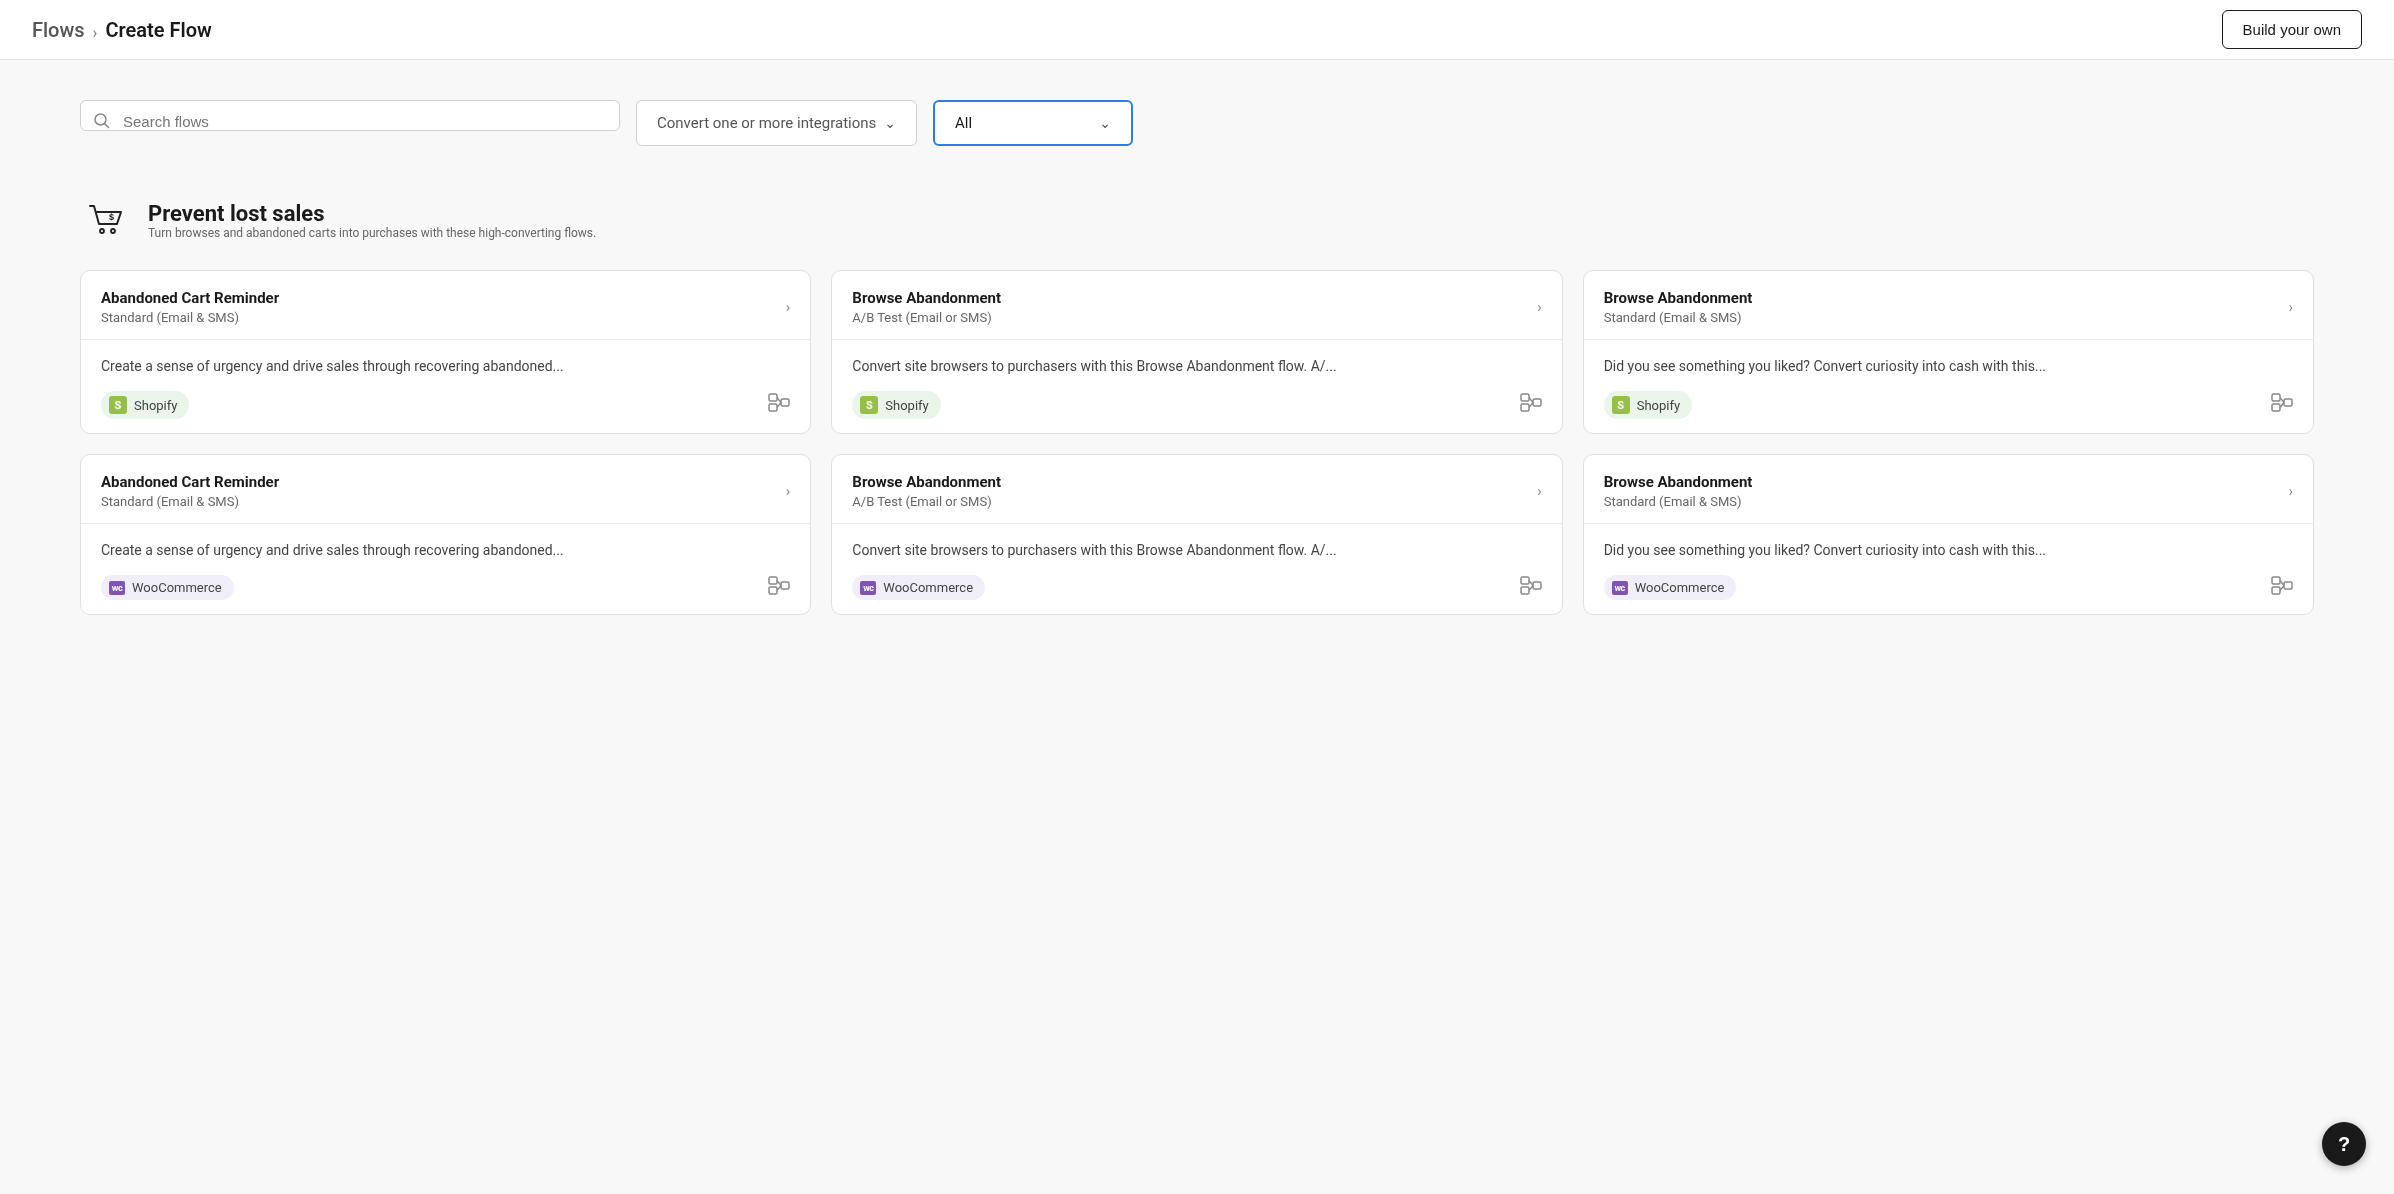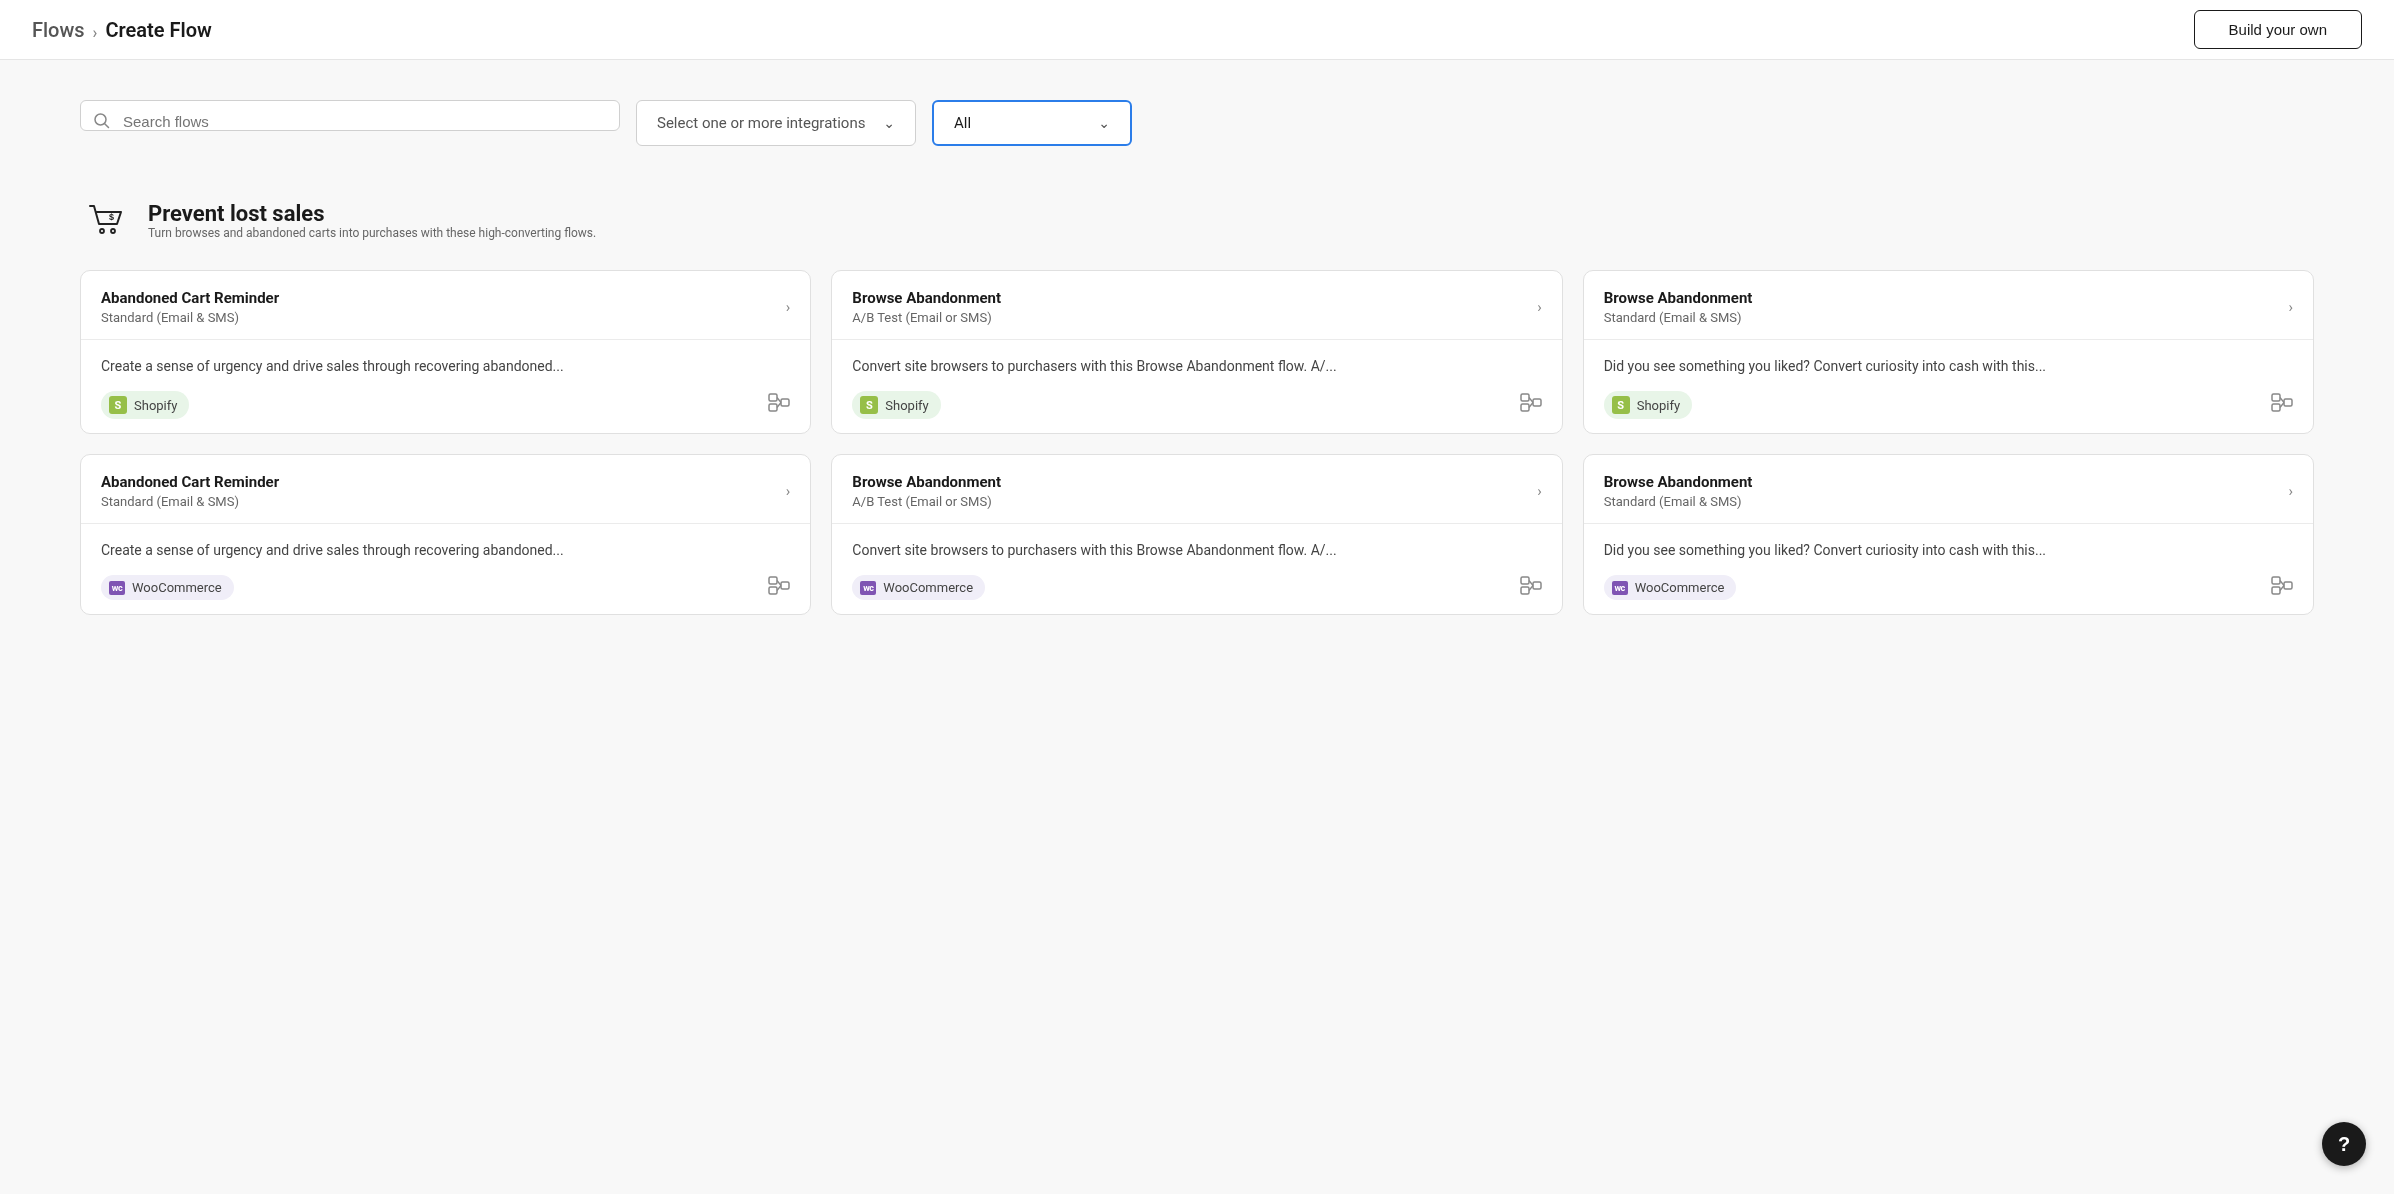--- a/index.html
+++ b/index.html
@@ -36,21 +36,21 @@
       color: #888;
       font-size: 16px;
     }
     .breadcrumb-current {
       color: #1a1a1a;
       font-weight: 600;
     }
     .build-own-btn {
       border: 1.5px solid #1a1a1a;
       background: #fff;
-      padding: 10px 34px;
+      padding: 10px 20px;
       border-radius: 6px;
       font-size: 15px;
       font-weight: 500;
       cursor: pointer;
       color: #1a1a1a;
     }
 
     
     .main {
       padding: 40px 80px;
@@ -280,21 +280,21 @@
     <div class="search-wrapper">
       <span class="search-icon-wrap">
         <svg width="16" height="16" viewBox="0 0 16 16" fill="none" xmlns="http://www.w3.org/2000/svg">
           <circle cx="6.5" cy="6.5" r="5.5" stroke="#888" stroke-width="1.5"></circle>
           <line x1="10.7" y1="10.7" x2="14.5" y2="14.5" stroke="#888" stroke-width="1.5" stroke-linecap="round"></line>
         </svg>
       </span>
       <input class="search-input" type="text" placeholder="Search flows" style="">
     </div>
     <div class="integrations-select">
-      <span class="select-label">Select one or more integrations</span>
+      <span class="select-label">Convert one or more integrations</span>
       <span class="chevron-down">⌄</span>
     </div>
     <div class="all-select">
       <span class="select-label">All</span>
       <span class="chevron-down">⌄</span>
     </div>
   </div>
 
   <div class="section-header">
     <div class="section-icon">

